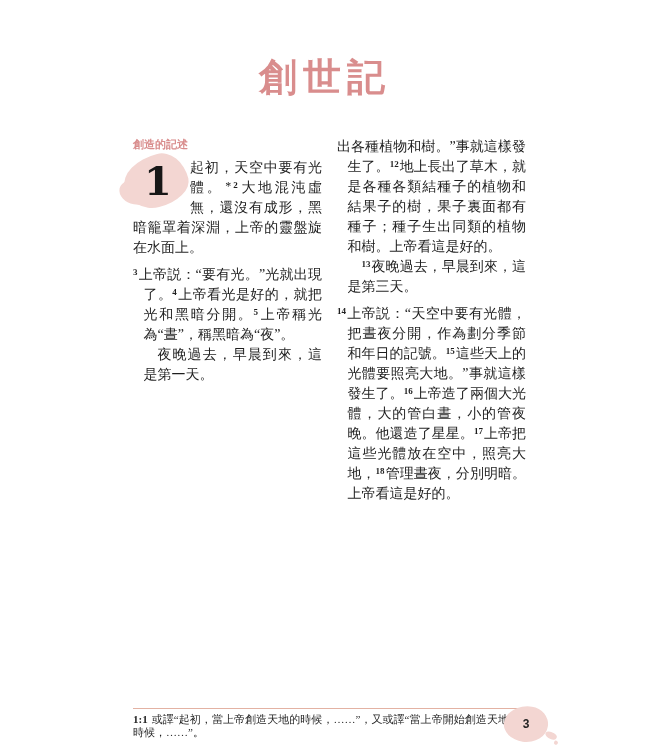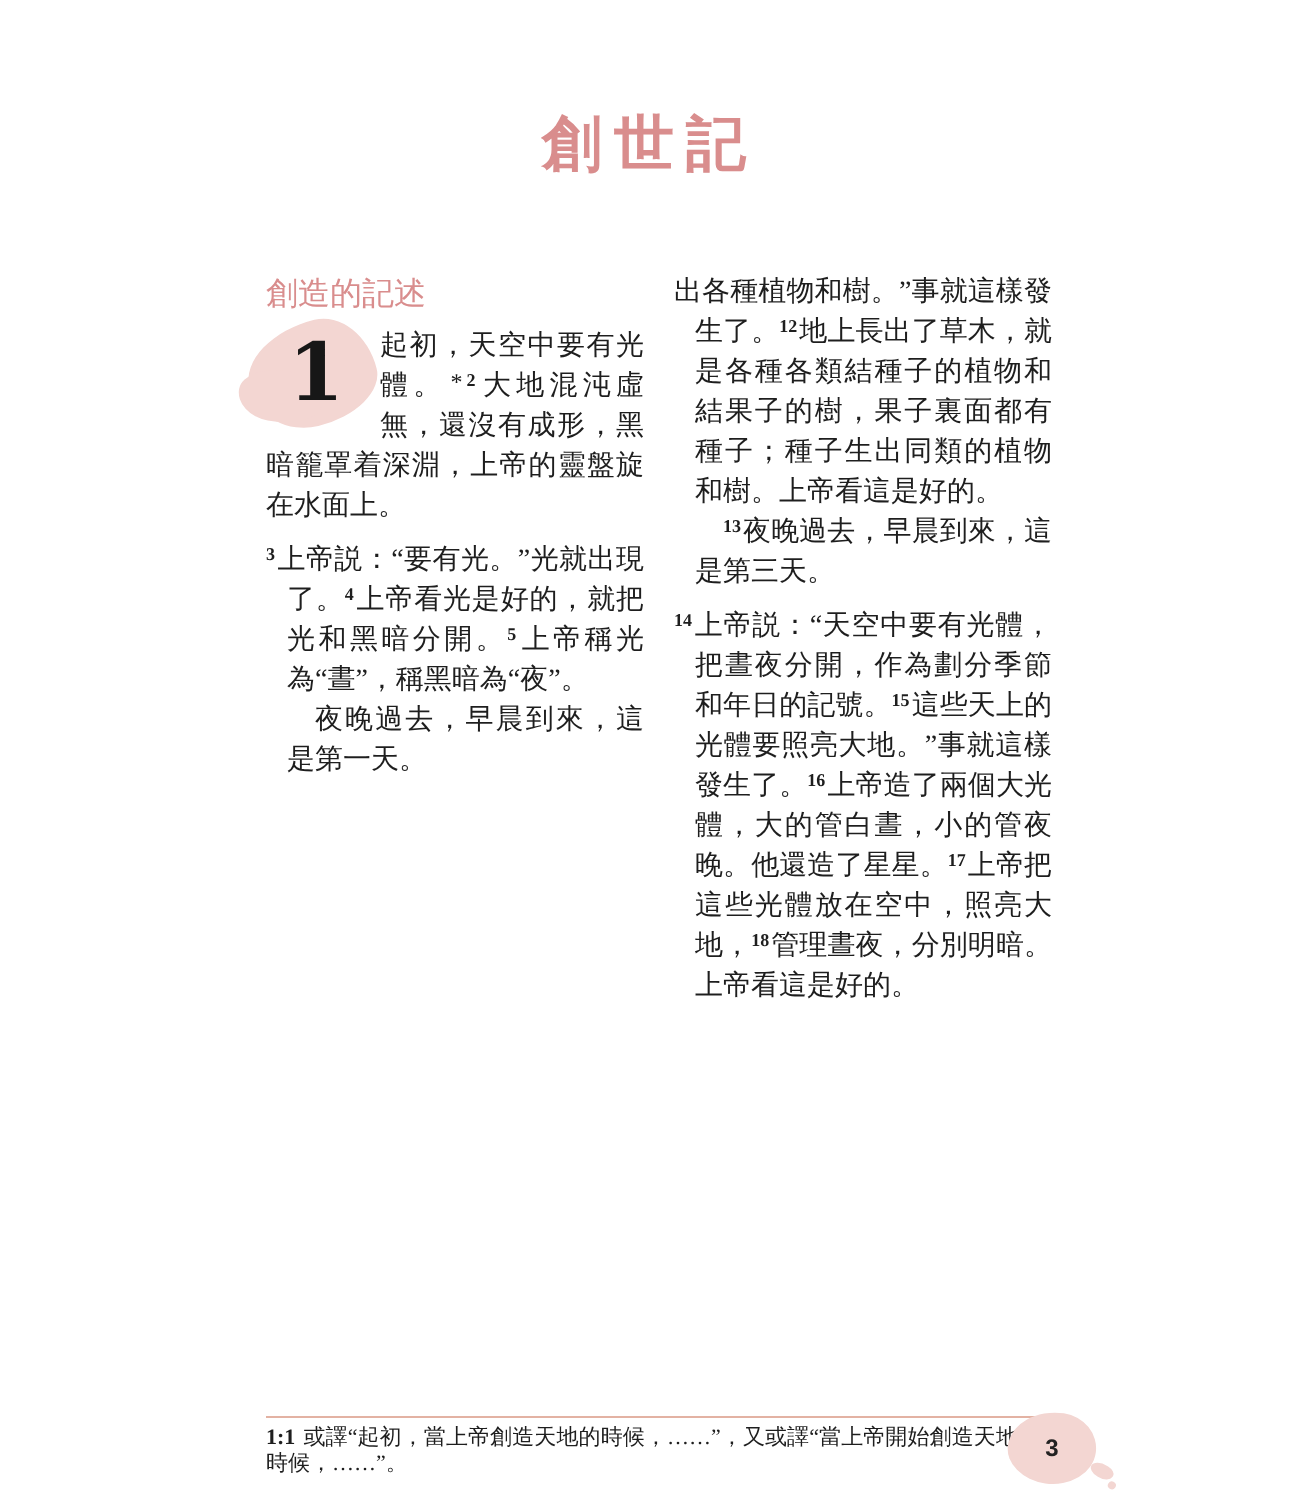--- a/index.html
+++ b/index.html
@@ -3,31 +3,31 @@
 <meta charset="utf-8">
 <style>
   html,body{margin:0;padding:0;background:#ffffff;}
   .page{
     position:relative;width:650px;height:750px;background:#fff;overflow:hidden;
     font-family:"Liberation Serif",serif;color:var(--text,#1e1e1e);
   }
   .book-title{
     position:absolute;top:52px;left:0;right:0;margin:0;
     text-align:center;font-family:"Liberation Sans",sans-serif;
-    font-size:30px;font-weight:600;letter-spacing:6px;
+    font-size:38px;font-weight:600;letter-spacing:6px;
     color:var(--accent,#d98d8d);
   }
   .content{
     position:absolute;left:133px;top:137px;width:392px;
     display:flex;gap:15px;
   }
   .col{width:189px;flex:0 0 189px;}
   .section-heading{
     margin:0 0 6px 0;font-family:"Liberation Sans",sans-serif;
-    font-size:16px;font-weight:400;color:var(--accent,#d98d8d);
+    font-size:11px;font-weight:700;color:var(--accent,#d98d8d);
   }
   .col-body p{
     margin:0;font-size:14px;line-height:20px;text-align:justify;
     text-justify:inter-character;
   }
   .col-body p.para,.col-body p.cont{padding-left:0.75em;text-indent:-0.75em;}
   .col-body p.subpara{padding-left:0.75em;text-indent:1em;}
   .col-body p.subpara,.col-body p.chapter{margin-bottom:7px;}
   sup.vnum{
     font-size:9px;font-weight:700;line-height:0;position:relative;top:-4px;

